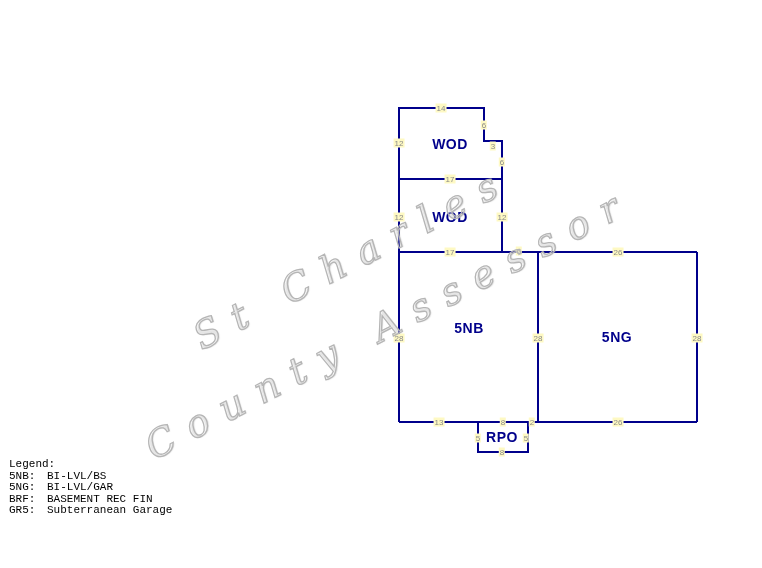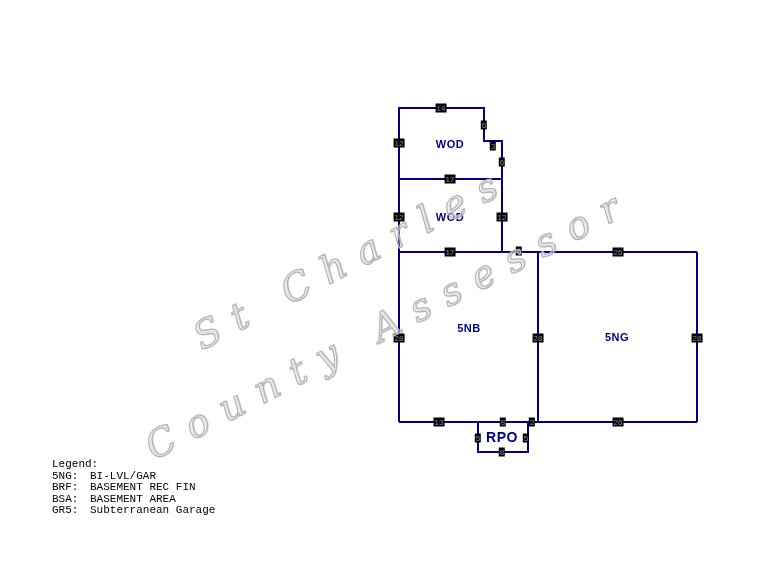--- a/index.html
+++ b/index.html
@@ -7,26 +7,26 @@
     position:relative;width:762px;height:568px;background:#ffffff;
     overflow:hidden;font-family:"Liberation Sans",sans-serif;
   }
   
   .sketch-svg{position:absolute;left:0;top:0;z-index:1;}
   .sketch-svg path{stroke:#00008B;stroke-width:2;fill:none;shape-rendering:crispEdges;}
   
   .dim{
     position:absolute;transform:translate(-50%,-50%);
     font:8px "Liberation Sans",sans-serif;color:#8a8a8a;
-    background:#000000;padding:0 1px;line-height:9px;z-index:3;white-space:nowrap;
+    background:#fef9c3;padding:0 1px;line-height:9px;z-index:3;white-space:nowrap;
   }
   
   .area-label{
     position:absolute;transform:translate(-50%,-50%);
-    font-family:"Liberation Sans",sans-serif;font-weight:bold;font-size:11px;
+    font-family:"Liberation Sans",sans-serif;font-weight:bold;font-size:14px;
     color:#00008B;letter-spacing:0.5px;z-index:2;white-space:nowrap;
   }
   .area-label.big{font-size:14px;}
   
   .watermark{
     position:absolute;white-space:nowrap;z-index:4;pointer-events:none;
     font-family:"DejaVu Serif",serif;font-style:italic;
     font-size:38px;line-height:38px;letter-spacing:15px;
     color:rgba(255,255,255,0.12);
     -webkit-text-stroke:1.3px #b5b5b5;
@@ -34,21 +34,21 @@
     transform:rotate(-27.5deg);transform-origin:0 50%;
   }
   .watermark.line1{left:196px;top:320px;}
   .watermark.line2{left:148px;top:430px;}
   
   .legend{
     position:absolute;left:9px;top:459px;z-index:2;
     font-family:"Liberation Mono",monospace;font-size:11px;line-height:11.6px;
     color:#000000;
   }
-  .legend-row{display:flex;margin-left:43px;}
+  .legend-row{display:flex;}
   .legend-code{width:38px;flex:0 0 38px;}
   .legend-desc{white-space:pre;}
 </style>
 </head>
 <body>
 
 <div class="canvas">
 
   <div class="watermark line1">St Charles</div>
   <div class="watermark line2">County Assessor</div>
@@ -90,30 +90,30 @@
   <span class="area-label" style="left:450px;top:217px">WOD</span>
   <span class="area-label" style="left:469px;top:328px">5NB</span>
   <span class="area-label" style="left:617px;top:337px">5NG</span>
   <span class="area-label big" style="left:502px;top:437px">RPO</span>
 
   <div class="legend">
     <div class="legend-row">
       <span>Legend:</span>
     </div>
     <div class="legend-row">
+      <span class="legend-code">5NB:</span>
+      <span class="legend-desc">BI-LVL/BS</span>
+    </div>
+    <div class="legend-row">
       <span class="legend-code">5NG:</span>
       <span class="legend-desc">BI-LVL/GAR</span>
     </div>
     <div class="legend-row">
       <span class="legend-code">BRF:</span>
       <span class="legend-desc">BASEMENT REC FIN</span>
-    </div>
-    <div class="legend-row">
-      <span class="legend-code">BSA:</span>
-      <span class="legend-desc">BASEMENT AREA</span>
     </div>
     <div class="legend-row">
       <span class="legend-code">GR5:</span>
       <span class="legend-desc">Subterranean Garage</span>
     </div>
   </div>
 
 </div>
 
 </body></html>

